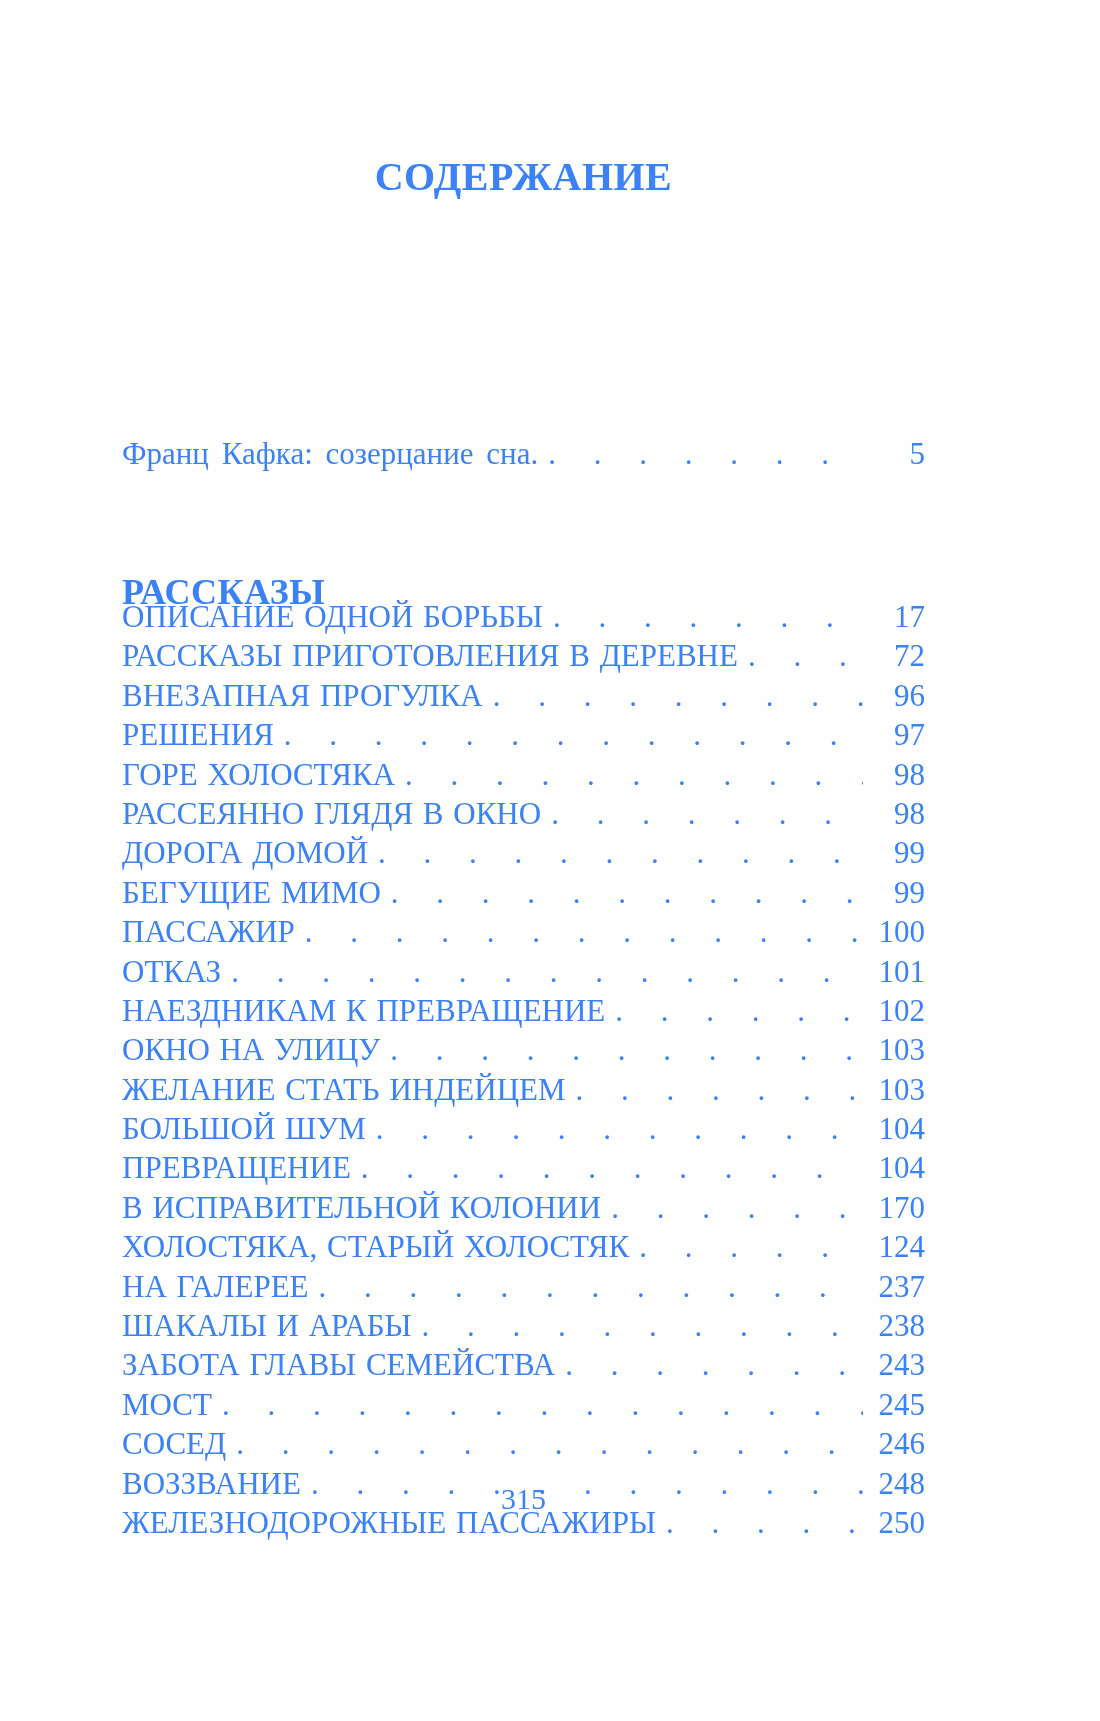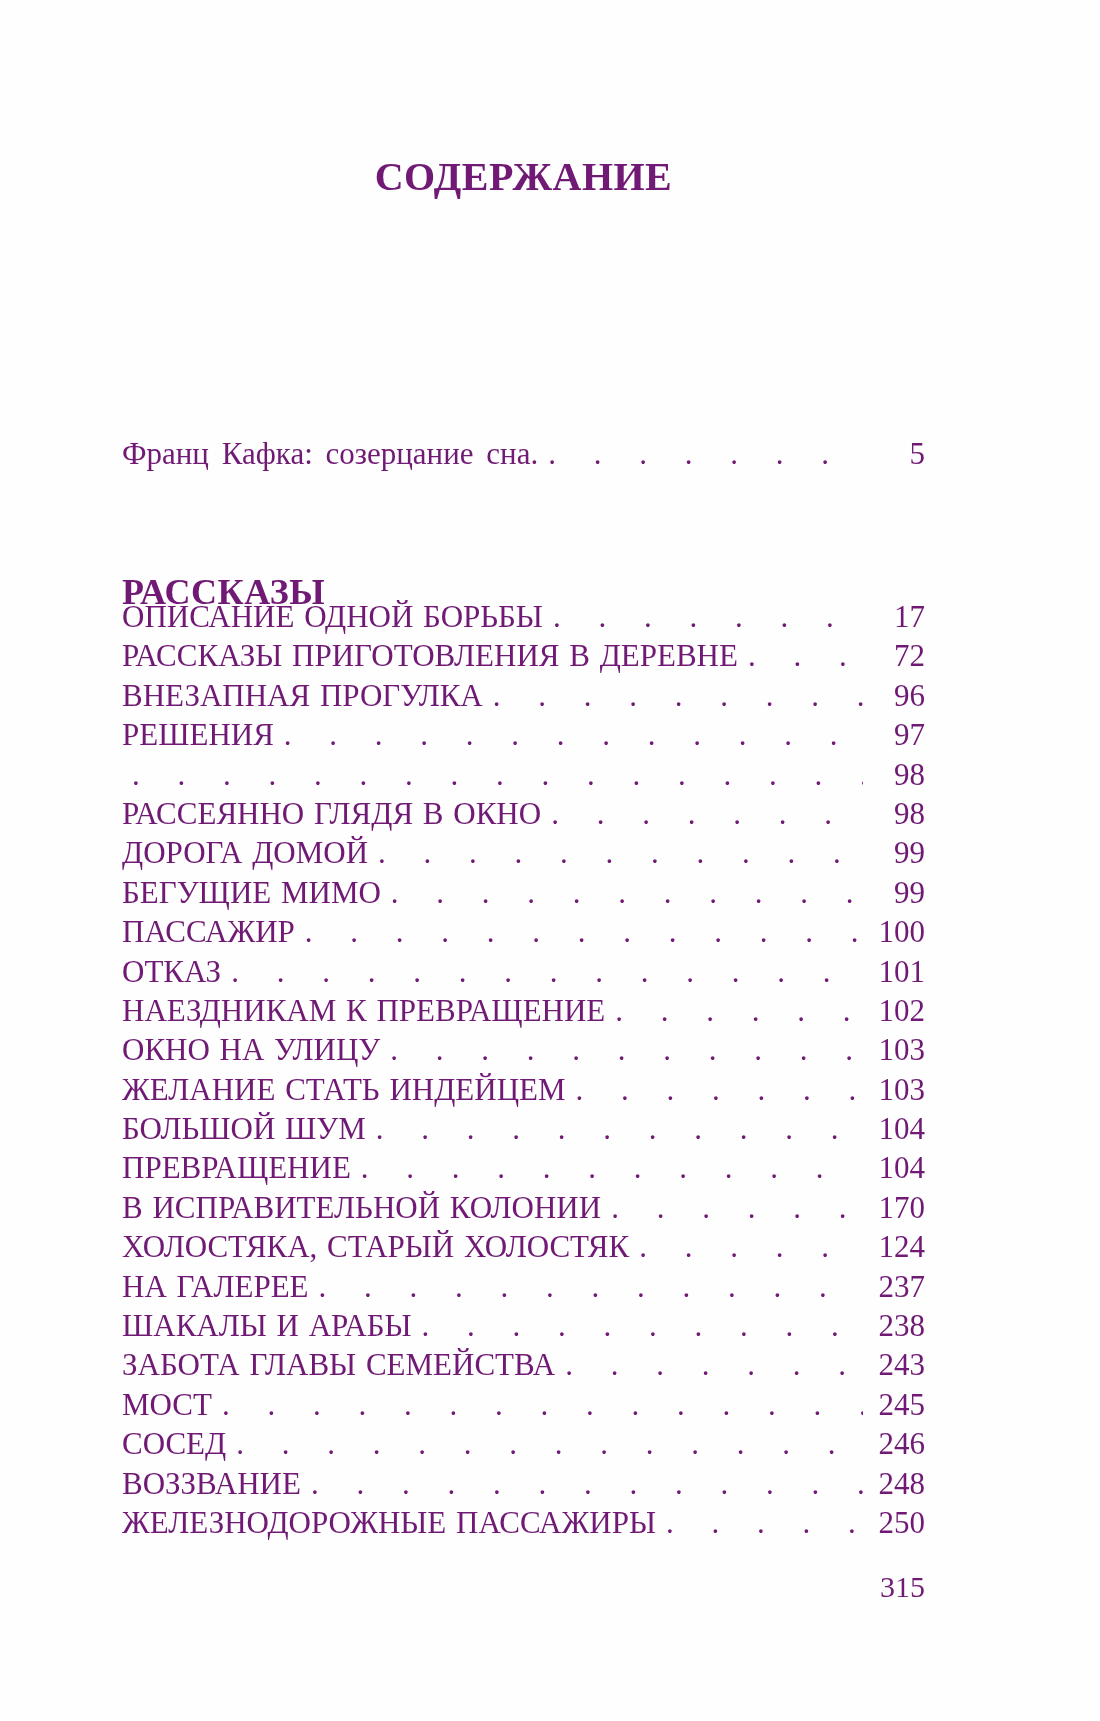--- a/index.html
+++ b/index.html
@@ -5,21 +5,21 @@
   html, body {
     margin: 0;
     padding: 0;
     background: #ffffff;
   }
   .page {
     position: relative;
     width: 1100px;
     height: 1721px;
     background: #fefefe;
-    color: #701a75;
+    color: #3b82f6;
     font-family: "Liberation Serif", "DejaVu Serif", serif;
     overflow: hidden;
   }
   .text-block {
     position: absolute;
     left: 122px;
     width: 803px;
   }
   .toc-main-title {
     top: 126px;
@@ -67,23 +67,23 @@
     content: ". . . . . . . . . . . . . . . . . . . . . . . . . . . . . .";
     letter-spacing: 15px;
     word-spacing: 0;
   }
   .pagenum {
     min-width: 62px;
     text-align: right;
     white-space: nowrap;
   }
   .footer-pagenum {
-    top: 1570px;
+    top: 1482px;
     font-size: 30px;
-    text-align: right;
+    text-align: center;
   }
 </style>
 </head>
 <body>
 
 <div class="page">
 
   <h1 class="text-block toc-main-title">СОДЕРЖАНИЕ</h1>
 
   <div class="text-block intro-row">
@@ -109,20 +109,21 @@
         <span class="toc-title">ВНЕЗАПНАЯ ПРОГУЛКА</span>
         <span class="leader"></span>
         <span class="pagenum">96</span>
       </div>
       <div class="toc-row">
         <span class="toc-title">РЕШЕНИЯ</span>
         <span class="leader"></span>
         <span class="pagenum">97</span>
       </div>
       <div class="toc-row">
+        <span class="toc-title">ГОРЕ ХОЛОСТЯКА</span>
         <span class="leader"></span>
         <span class="pagenum">98</span>
       </div>
       <div class="toc-row">
         <span class="toc-title">РАССЕЯННО ГЛЯДЯ В ОКНО</span>
         <span class="leader"></span>
         <span class="pagenum">98</span>
       </div>
       <div class="toc-row">
         <span class="toc-title">ДОРОГА ДОМОЙ</span>

